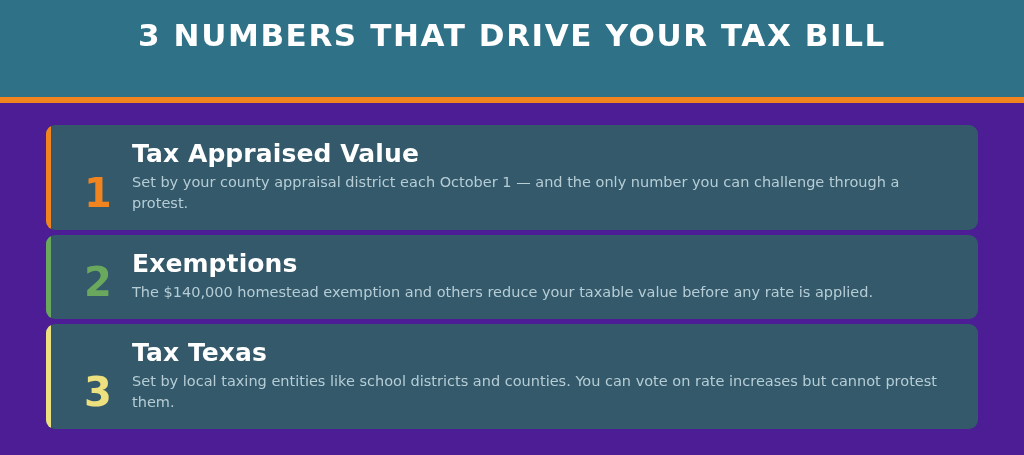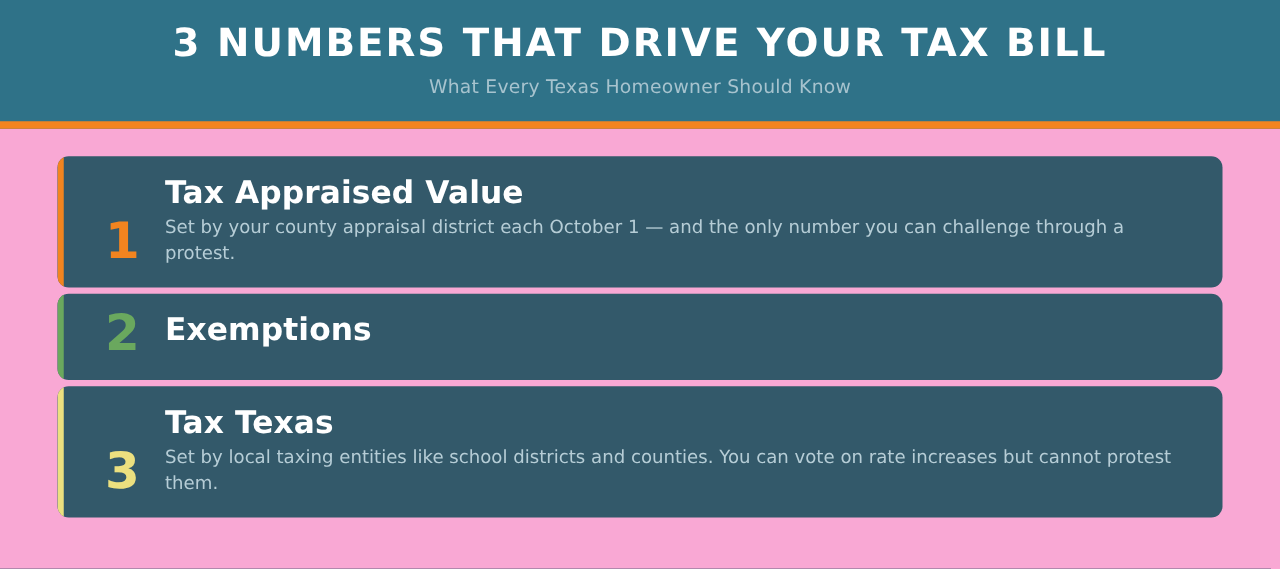--- a/index.html
+++ b/index.html
@@ -10,21 +10,21 @@
     width: 1024px;
     height: 455px;
     background: #214a5c;
     font-family: "DejaVu Sans", sans-serif;
     overflow: hidden;
   }
   .page {
     position: relative;
     width: 1024px;
     height: 455px;
-    background: #f9a8d4;
+    background: #4c1d95;
     display: flex;
     flex-direction: column;
   }
 
   
   .header {
     background: #2f7288;
     padding: 18px 20px 14px 20px;
     text-align: center;
     border-bottom: 6px solid #f2841f;
@@ -118,39 +118,39 @@
   .num-green  { color: #6aa85e; }
   .num-yellow { color: #ece07f; }
 </style>
 </head>
 <body>
 
 <div class="page">
 
   <div class="header">
     <h1 class="header-title">3 NUMBERS THAT DRIVE YOUR TAX BILL</h1>
-    <p class="header-subtitle">What Every Texas Homeowner Should Know</p>
   </div>
 
   <div class="cards">
 
     <div class="card card-1">
       <span class="card-accent accent-orange"></span>
       <span class="card-number num-orange">1</span>
       <div class="card-body">
         <h2 class="card-title">Tax Appraised Value</h2>
         <p class="card-text">Set by your county appraisal district each October 1 — and the only number you can challenge through a protest.</p>
       </div>
     </div>
 
     <div class="card card-2">
       <span class="card-accent accent-green"></span>
       <span class="card-number num-green">2</span>
       <div class="card-body">
         <h2 class="card-title">Exemptions</h2>
+        <p class="card-text">The $140,000 homestead exemption and others reduce your taxable value before any rate is applied.</p>
       </div>
     </div>
 
     <div class="card card-3">
       <span class="card-accent accent-yellow"></span>
       <span class="card-number num-yellow">3</span>
       <div class="card-body">
         <h2 class="card-title">Tax Texas</h2>
         <p class="card-text">Set by local taxing entities like school districts and counties. You can vote on rate increases but cannot protest them.</p>
       </div>

